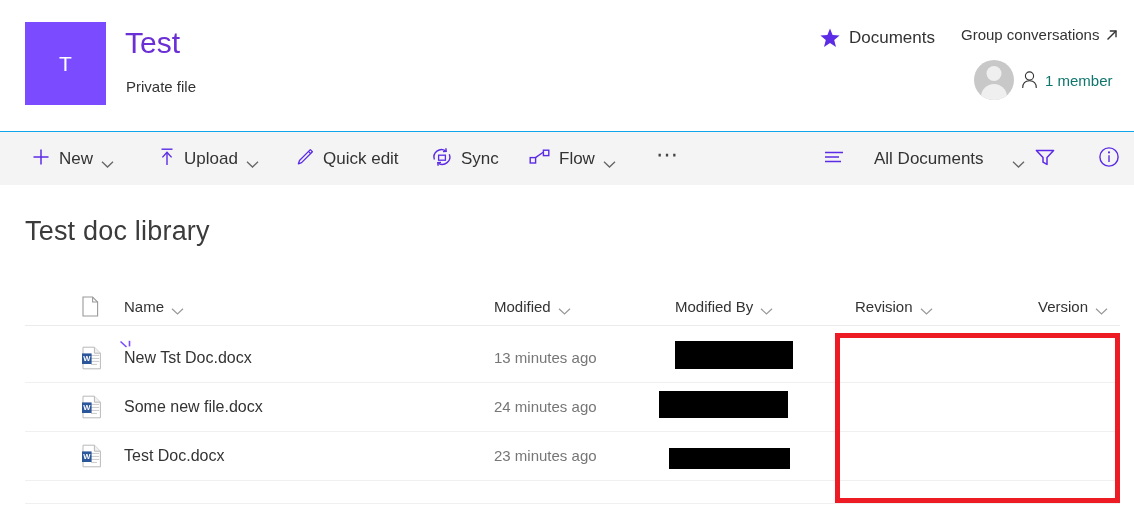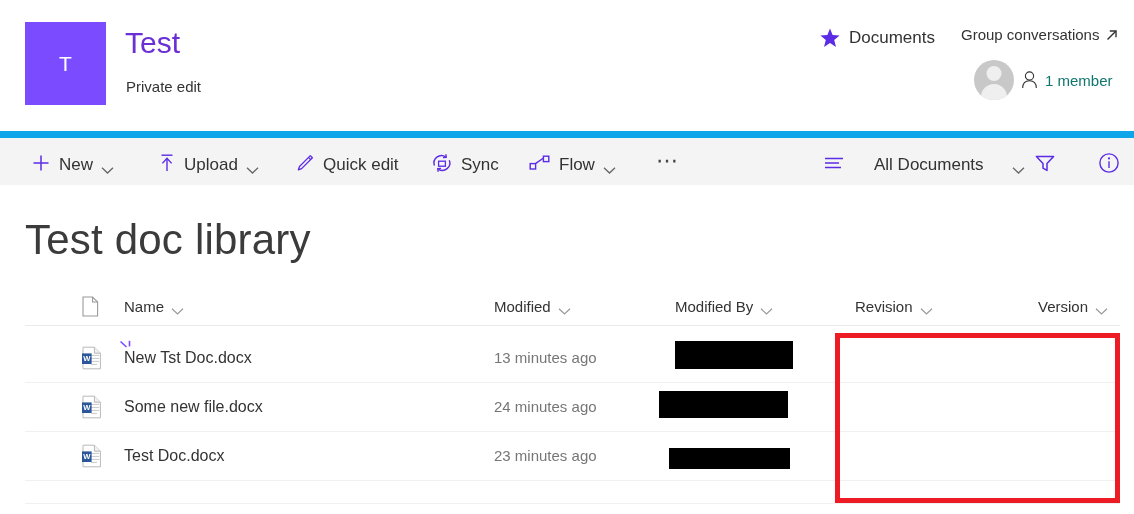--- a/index.html
+++ b/index.html
@@ -136,21 +136,21 @@
     white-space: nowrap;
   }
 
   
   .command-bar {
     position: absolute;
     left: 0; top: 131px;
     width: 1134px;
     height: 54px;
     background: #f4f4f4;
-    border-top: 7px solid #0ea5e9;
+    border-top: 1px solid #0ea5e9;
     box-sizing: border-box;
   }
   .cmd-item {
     position: absolute;
     top: 0;
     height: 54px;
     display: flex;
     align-items: center;
     gap: 8px;
     padding: 0 6px;
@@ -176,21 +176,21 @@
     color: #444;
     letter-spacing: 2px;
     line-height: 1;
     margin-top: -8px;
   }
 
   
   .library-title {
     position: absolute;
     left: 25px; top: 216px;
-    font-size: 42px;
+    font-size: 27px;
     font-weight: 300;
     color: #3b3b3b;
     letter-spacing: 0.2px;
     white-space: nowrap;
   }
 
   
   .list-header {
     position: absolute;
     left: 25px; top: 292px;
@@ -279,21 +279,21 @@
 </head>
 <body>
 
 <div class="site-header">
 
   <div class="group-logo">
     <span class="group-logo-letter">T</span>
   </div>
 
   <div class="group-title">Test</div>
-  <div class="group-subtitle">Private edit</div>
+  <div class="group-subtitle">Private file</div>
 
   <div class="following-btn">
     <span class="star-icon">
       <svg width="20" height="20" viewBox="0 0 20 20">
         <polygon points="10,0.5 12.6,7.1 19.6,7.5 14.2,12 16,18.9 10,15 4,18.9 5.8,12 0.4,7.5 7.4,7.1" fill="#5B2BE5"></polygon>
       </svg>
     </span>
     <span class="following-label">Documents</span>
   </div>
 

